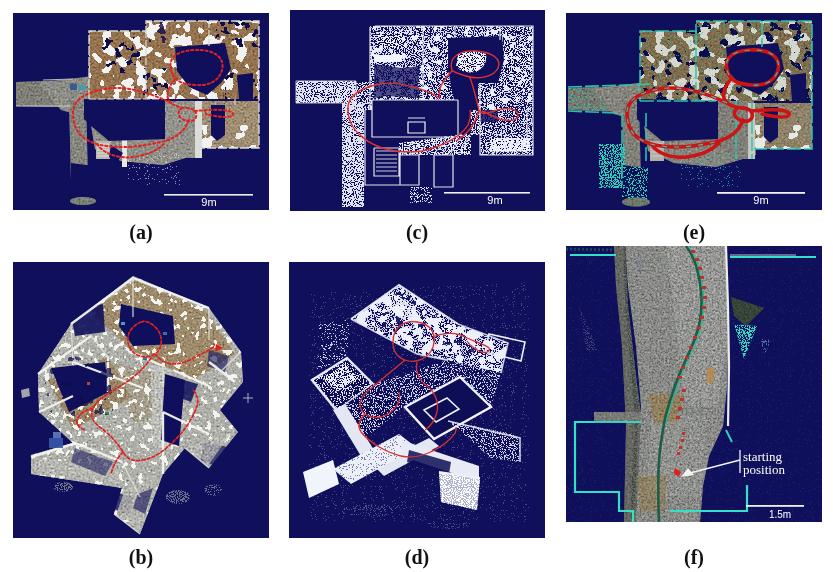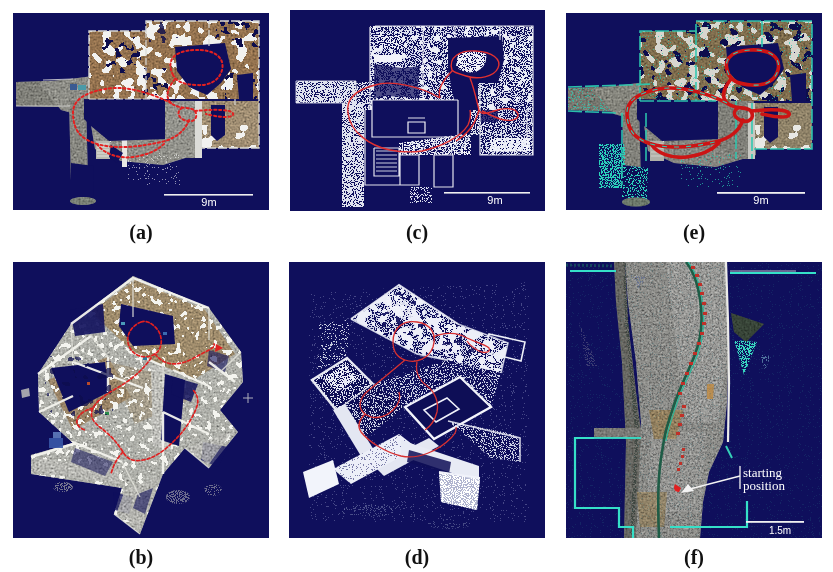--- a/index.html
+++ b/index.html
@@ -349,21 +349,21 @@
 <path d="M104,80 C104,65 115,58 128,60 C142,62 148,72 144,85 C140,96 128,102 116,98 C107,95 104,88 104,80"></path>
 <path d="M144,75 C155,70 168,70 178,76 C186,80 196,82 200,86 C202,90 196,92 190,89 C184,86 180,82 178,79"></path>
 <path d="M128,100 C126,110 130,118 138,124 C146,130 150,140 148,150 C146,158 142,164 136,168"></path>
 <path d="M116,98 C104,108 92,118 80,128 C70,136 68,146 76,152 C84,158 96,156 104,148 C110,142 112,136 110,130"></path>
 <path d="M76,152 C70,158 68,164 72,170 C80,180 96,190 112,194 C130,198 150,188 162,176 C166,172 168,168 167,165"></path>
 </g>
 </g>
 </svg>
 </div>
 
-<div class="panel" style="left:566px;top:262px">
+<div class="panel" style="left:566px;top:246px">
 <svg width="256" height="276" viewBox="0 0 256 276">
 <rect width="256" height="276" fill="#0f0f5c"></rect>
 <g id="gf">
 <path d="M59,0 L160,0 L163,70 L161,140 L157,180 L143,210 L137,240 L134,276 L60,276 L66,240 L72,200 L75,160 L70,100 L62,40 Z" fill="#b2b2ae" filter="url(#rough)"></path>
 <path d="M100,0 L160,0 L162,80 L152,160 L120,160 L110,80 Z" fill="#c6c6c2" filter="url(#rough)" opacity="0.85"></path>
 <path d="M86,170 L140,170 L135,250 L80,250 Z" fill="#c0c0bc" filter="url(#rough)" opacity="0.8"></path>
 <path d="M59,0 L160,0 L163,70 L161,140 L157,180 L143,210 L137,240 L134,276 L60,276 L66,240 L72,200 L75,160 L70,100 L62,40 Z" fill="#30343a" filter="url(#sp13)" opacity="0.32"></path>
 <path d="M48,0 L59,0 L62,60 L70,130 L75,170 L70,276 L58,276 L60,180 L56,100 L50,40 Z" fill="#84847e" filter="url(#rough)"></path>
 <path d="M57,0 L60,0 L64,80 L73,160 L68,276 L64,276 L69,170 L59,60 Z" fill="#2c3830" filter="url(#sp50)" opacity="0.6"></path>
 <path d="M83,148 L117,148 L110,177 L88,177 Z" fill="#c09a58" opacity="0.6" filter="url(#rough)"></path>

